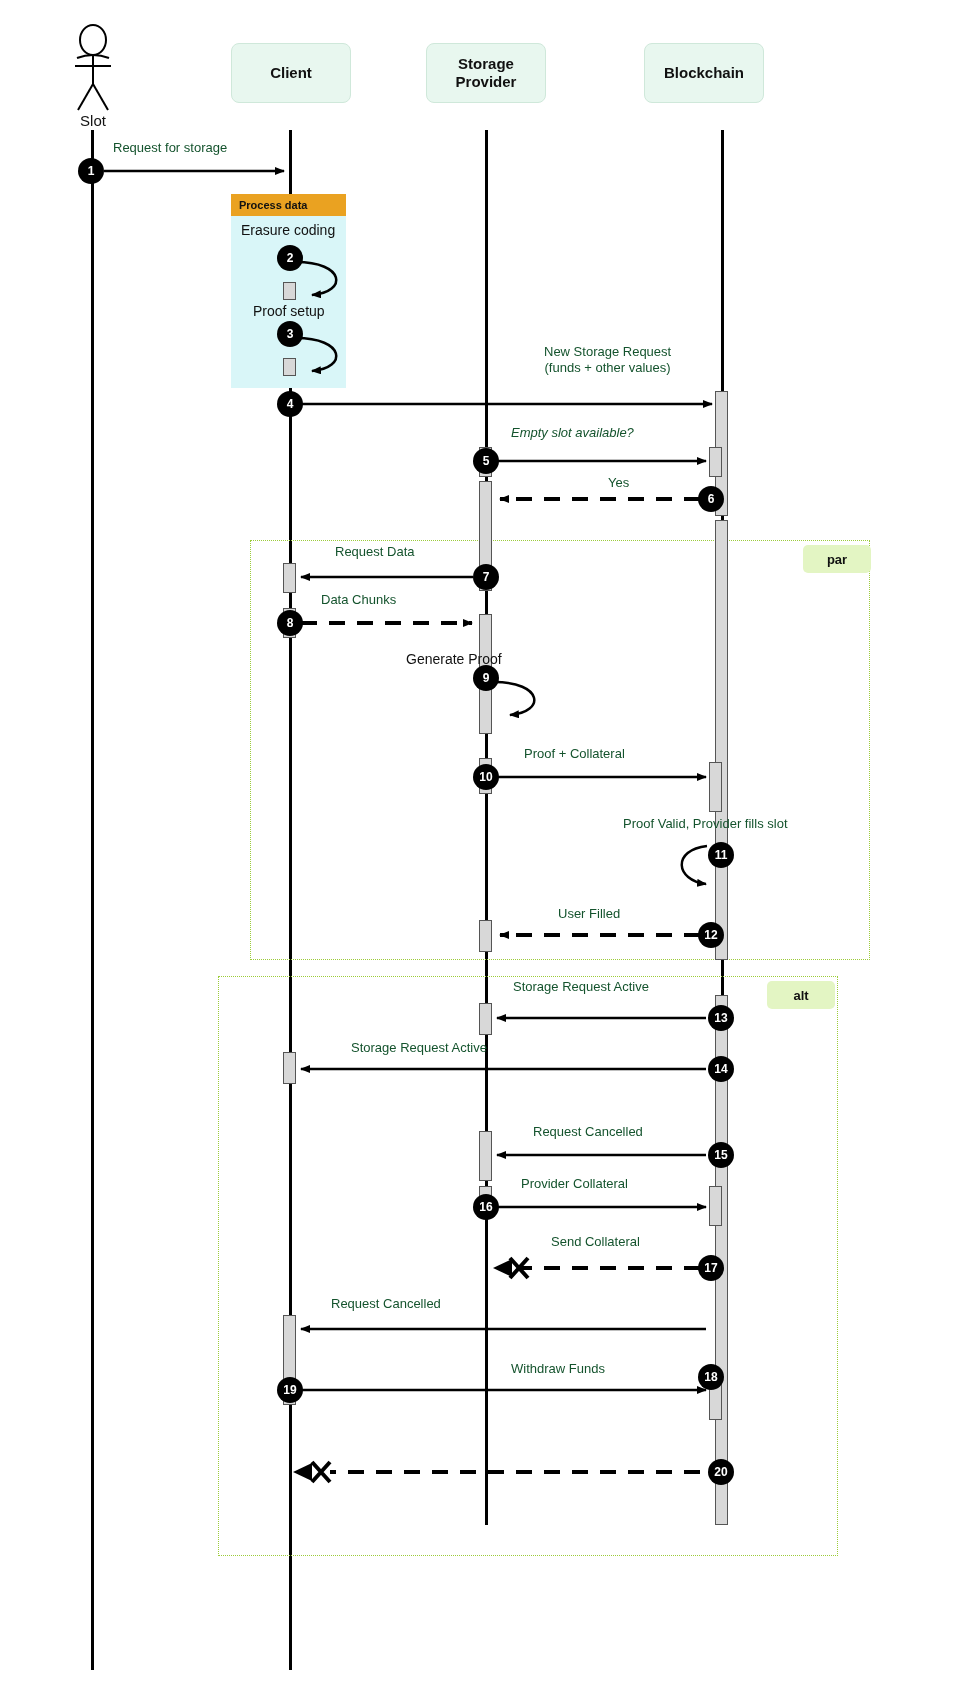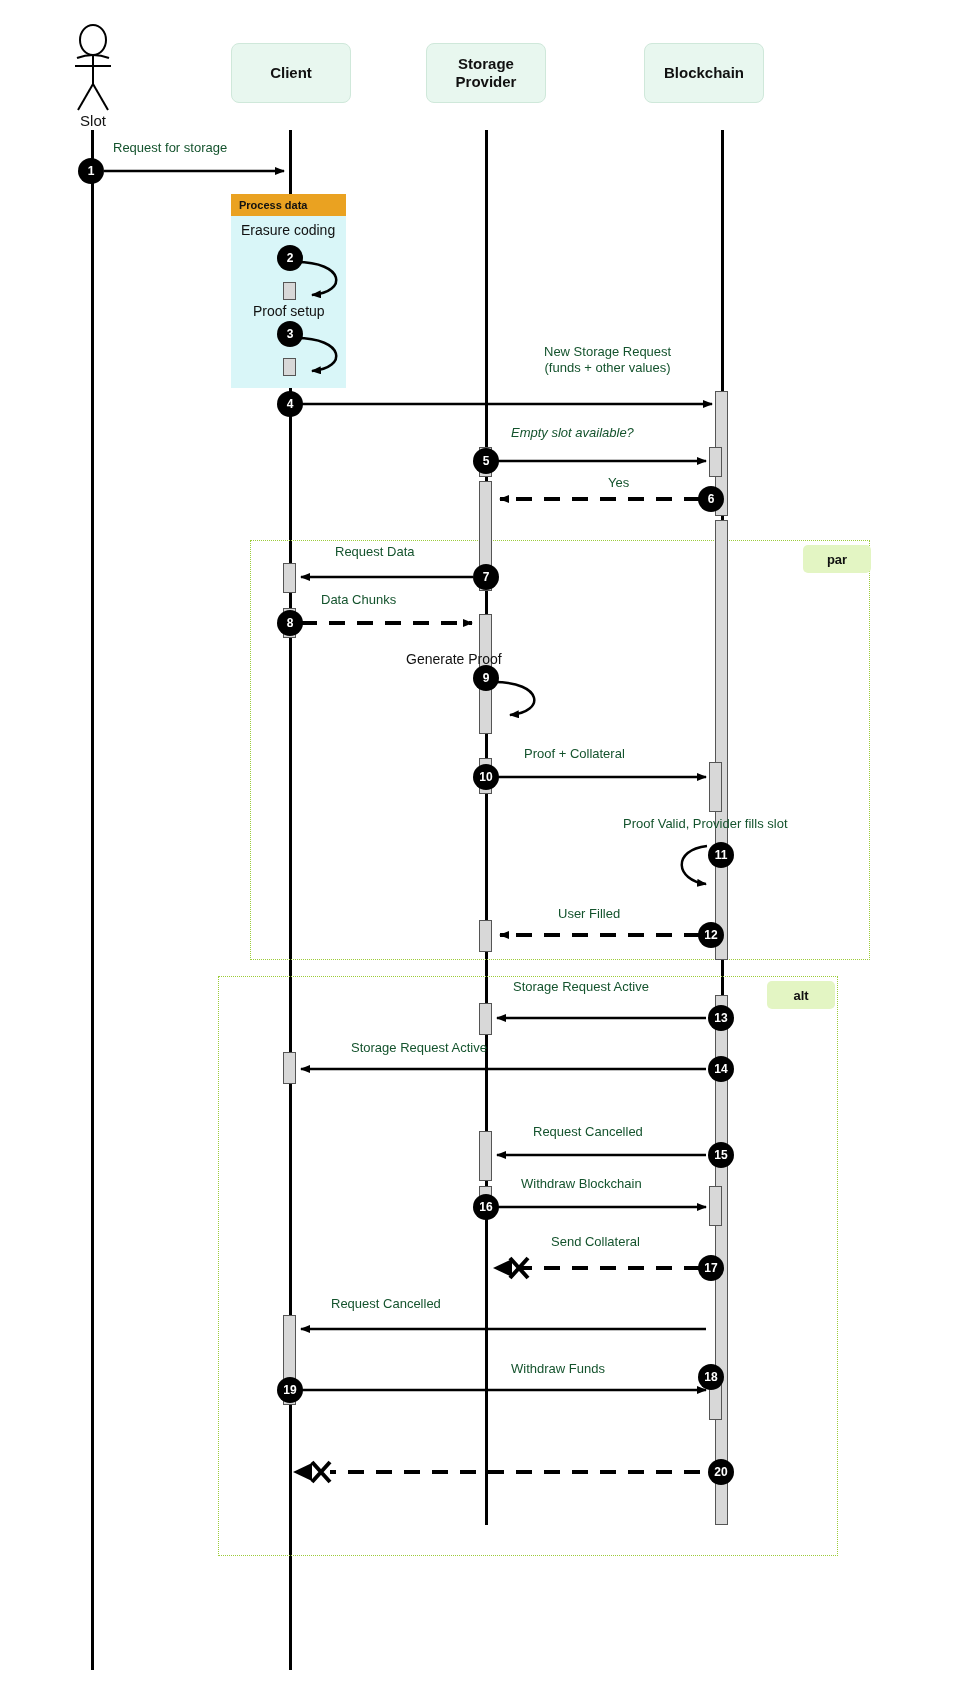--- a/index.html
+++ b/index.html
@@ -257,21 +257,21 @@
   <div class="abs msg-label" style="left:608px; top:475px;">Yes</div>
   <div class="abs msg-label" style="left:335px; top:544px;">Request Data</div>
   <div class="abs msg-label" style="left:321px; top:592px;">Data Chunks</div>
   <div class="abs self-label" style="left:406px; top:651px;">Generate Proof</div>
   <div class="abs msg-label" style="left:524px; top:746px;">Proof + Collateral</div>
   <div class="abs msg-label" style="left:623px; top:816px;">Proof Valid, Provider fills slot</div>
   <div class="abs msg-label" style="left:558px; top:906px;">User Filled</div>
   <div class="abs msg-label" style="left:513px; top:979px;">Storage Request Active</div>
   <div class="abs msg-label" style="left:351px; top:1040px;">Storage Request Active</div>
   <div class="abs msg-label" style="left:533px; top:1124px;">Request Cancelled</div>
-  <div class="abs msg-label" style="left:521px; top:1176px;">Withdraw Blockchain</div>
+  <div class="abs msg-label" style="left:521px; top:1176px;">Provider Collateral</div>
   <div class="abs msg-label" style="left:551px; top:1234px;">Send Collateral</div>
   <div class="abs msg-label" style="left:331px; top:1296px;">Request Cancelled</div>
   <div class="abs msg-label" style="left:511px; top:1361px;">Withdraw Funds</div>
 
   <div class="abs step" style="left:78px; top:158px;">1</div>
   <div class="abs step" style="left:277px; top:245px;">2</div>
   <div class="abs step" style="left:277px; top:321px;">3</div>
   <div class="abs step" style="left:277px; top:391px;">4</div>
   <div class="abs step" style="left:473px; top:448px;">5</div>
   <div class="abs step" style="left:698px; top:486px;">6</div>

